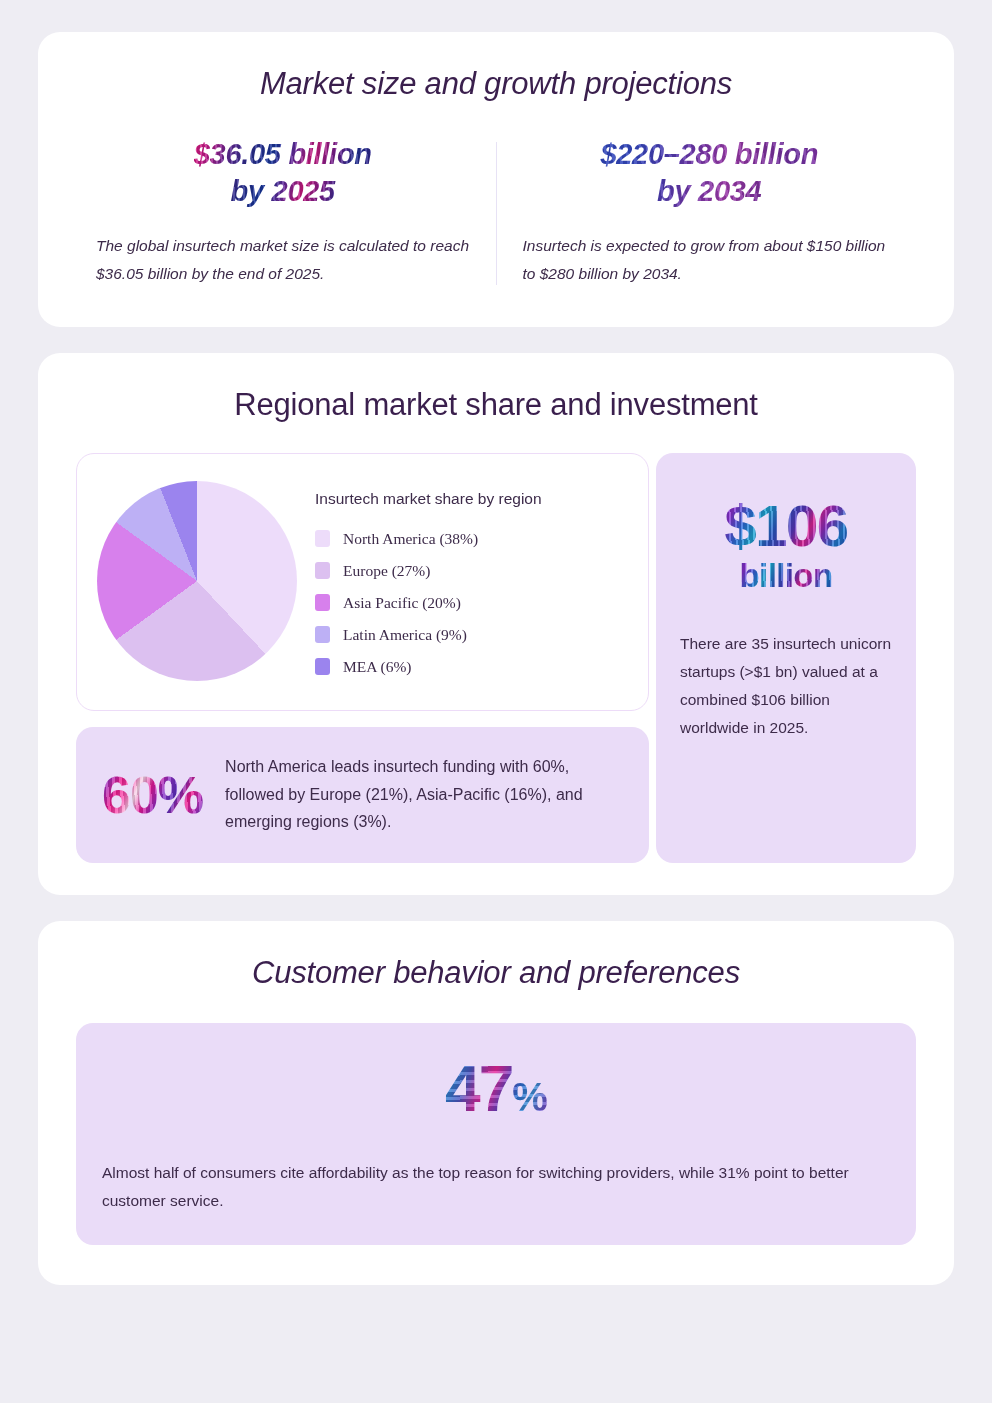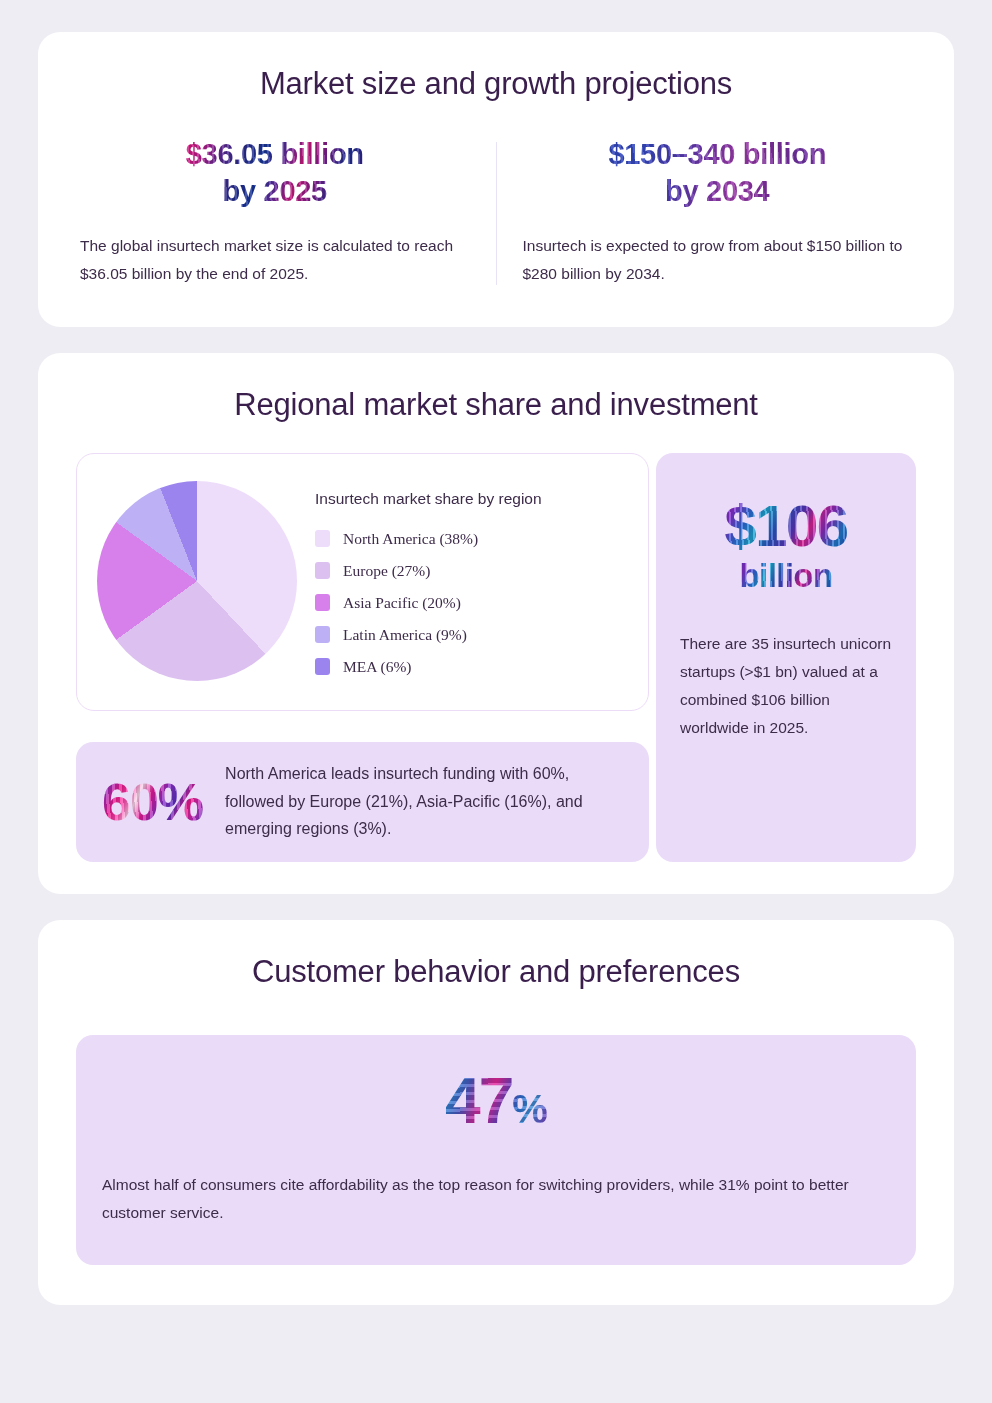--- a/index.html
+++ b/index.html
@@ -30,21 +30,21 @@
 
   .section-title {
     font-size: 31px;
     font-weight: 400;
     color: #3a1f4d;
     text-align: center;
     letter-spacing: -0.2px;
   }
 
   
-  .sec1 { padding: 34px 16px 38px; }
+  .sec1 { padding: 34px 32px 38px; font-style: italic; }
   .sec1 .section-title { margin-bottom: 34px; }
 
   .split {
     display: flex;
     align-items: flex-start;
     justify-content: center;
   }
   .split-col {
     width: 50%;
     padding: 0 26px;
@@ -183,22 +183,21 @@
   .stat-tile {
     background: #eadcf8;
     border-radius: 17px;
   }
 
   .tile-60 {
     padding: 22px 26px;
     display: flex;
     align-items: center;
     gap: 22px;
-    height: 120px;
-    margin-top: 15px;
+    height: 136px;
   }
   .num-60 {
     font-size: 52px;
     font-weight: 700;
     letter-spacing: -1px;
     line-height: 1;
     flex: 0 0 auto;
     -webkit-background-clip: text;
     background-clip: text;
     color: transparent;
@@ -232,32 +231,32 @@
     text-align: center;
     margin-bottom: 34px;
     -webkit-background-clip: text;
     background-clip: text;
     color: transparent;
     -webkit-text-fill-color: transparent;
   }
 
   
   .sec3 { padding: 34px 24px 40px; }
-  .sec3 .section-title { margin-bottom: 45px; }
+  .sec3 .section-title { margin-bottom: 32px; font-style: italic; }
 
   .behavior-grid {
     display: flex;
     gap: 24px;
     padding: 0 14px;
   }
   .behavior-tile {
     flex: 1 1 0;
     background: #eadcf8;
     border-radius: 17px;
-    padding: 34px 26px 38px;
+    padding: 34px 26px 30px;
     display: flex;
     flex-direction: column;
     align-items: center;
   }
   .num-pct {
     font-size: 64px;
     font-weight: 700;
     letter-spacing: -2px;
     line-height: 1;
     margin-bottom: 38px;
@@ -283,21 +282,21 @@
           <span>$36.05 billion</span><br>
           <span>by 2025</span>
         </div>
         <div class="body-text">The global insurtech market size is calculated to reach $36.05 billion by the end of 2025.</div>
       </div>
 
       <div class="divider"></div>
 
       <div class="split-col">
         <div class="big-stat tex-b">
-          <span>$150–340 billion</span><br>
+          <span>$220–280 billion</span><br>
           <span>by 2034</span>
         </div>
         <div class="body-text">Insurtech is expected to grow from about $150 billion to $280 billion by 2034.</div>
       </div>
 
     </div>
   </div>
 
   <div class="section-card sec2">
     <div class="section-title">Regional market share and investment</div>

